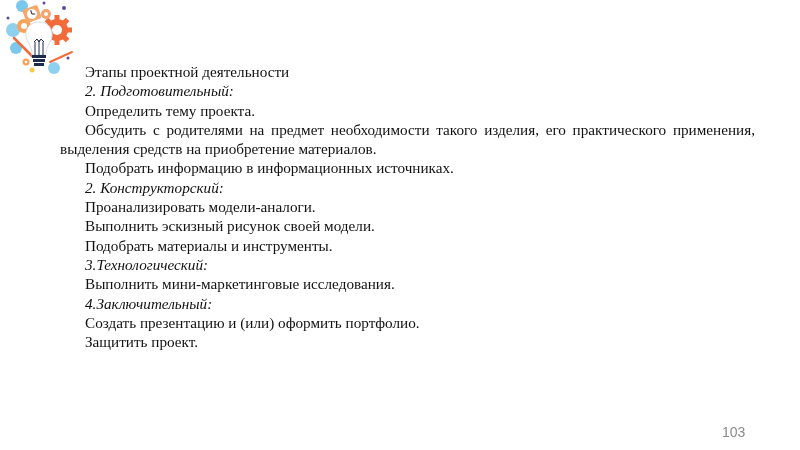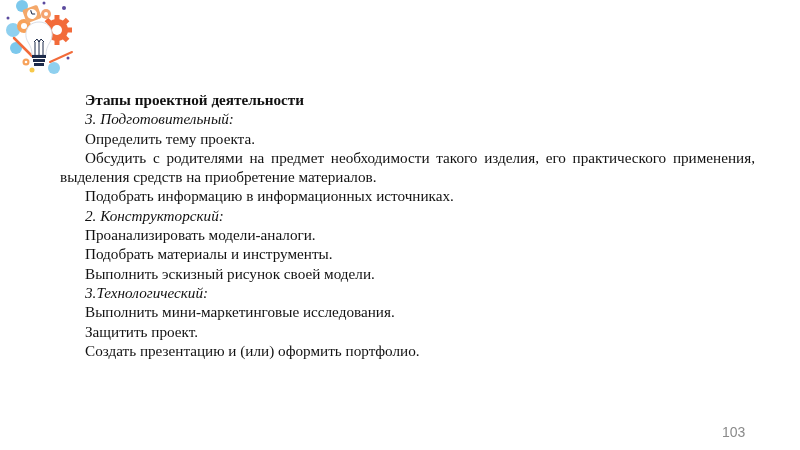--- a/index.html
+++ b/index.html
@@ -29,22 +29,21 @@
       width: 695px;
       font-size: 15.2px;
       line-height: 19.3px;
     }
     .para {
       margin: 0;
       text-indent: 25px;
       text-align: justify;
     }
     .title {
-      font-weight: bold;
-      margin-top: 28px;
+      font-weight: normal;
     }
     .stage {
       font-style: italic;
     }
     .slide-number {
       position: absolute;
       left: 722px;
       top: 424px;
       font-family: "Liberation Sans", "DejaVu Sans", sans-serif;
       font-size: 14px;
@@ -110,30 +109,31 @@
 
     <circle cx="24" cy="62" r="3.5" fill="#f7a25a"></circle>
     <circle cx="24" cy="62" r="1.3" fill="#ffffff"></circle>
     <circle cx="30" cy="70" r="2.5" fill="#f7c94a"></circle>
   </svg>
 </div>
 
 <div class="content">
   <p class="para title">Этапы проектной деятельности</p>
 
-  <p class="para stage">3. Подготовительный:</p>
+  <p class="para stage">2. Подготовительный:</p>
   <p class="para">Определить тему проекта.</p>
   <p class="para">Обсудить с родителями на предмет необходимости такого изделия, его практического применения, выделения средств на приобретение материалов.</p>
   <p class="para">Подобрать информацию в информационных источниках.</p>
 
   <p class="para stage">2. Конструкторский:</p>
   <p class="para">Проанализировать модели-аналоги.</p>
+  <p class="para">Выполнить эскизный рисунок своей модели.</p>
   <p class="para">Подобрать материалы и инструменты.</p>
-  <p class="para">Выполнить эскизный рисунок своей модели.</p>
 
   <p class="para stage">3.Технологический:</p>
   <p class="para">Выполнить мини-маркетинговые исследования.</p>
 
+  <p class="para stage">4.Заключительный:</p>
+  <p class="para">Создать презентацию и (или) оформить портфолио.</p>
   <p class="para">Защитить проект.</p>
-  <p class="para">Создать презентацию и (или) оформить портфолио.</p>
 </div>
 
 <div class="slide-number">103</div>
 
 </body></html>

